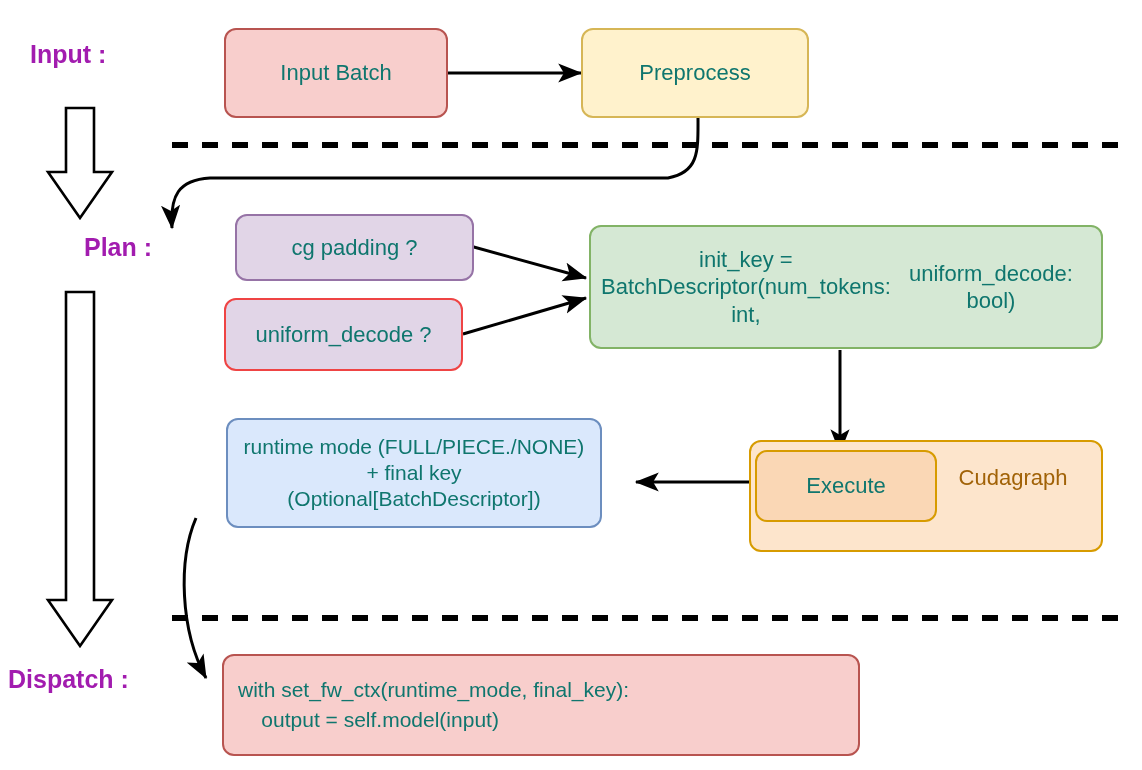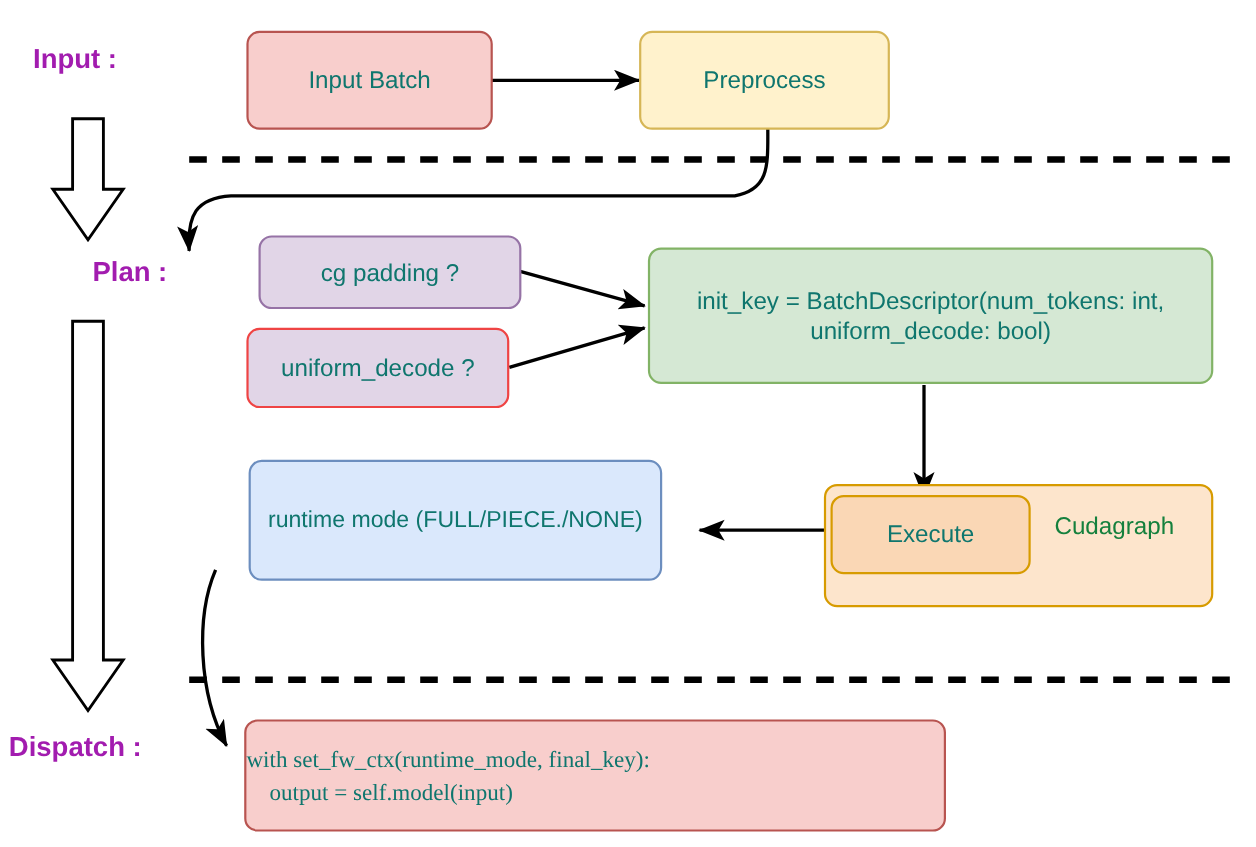--- a/index.html
+++ b/index.html
@@ -41,42 +41,42 @@
     align-items: center;
     justify-content: center;
     text-align: center;
     font-family: "Liberation Sans", sans-serif;
     font-size: 22px;
     color: #0f766e;
     line-height: 1.25;
     padding: 4px 10px;
   }
   .node.code {
-    font-family: Liberation Serif, serif;
+    font-family: Liberation Sans, sans-serif;
     font-size: 21px;
     text-align: left;
     justify-content: flex-start;
     white-space: pre;
     line-height: 1.45;
-    padding-left: 0;
+    padding-left: 14px;
   }
   .node-inner-label {
     display: block;
     width: 100%;
   }
   .nested-outer {
     position: absolute;
     box-sizing: border-box;
     border-radius: 12px;
   }
   .nested-outer-label {
     position: absolute;
     font-family: "Liberation Sans", sans-serif;
     font-size: 22px;
-    color: #15803d;
+    color: #a16207;
     text-align: center;
     line-height: 1.3;
   }
 </style>
 </head>
 <body>
 
 <div id="diagram-root">
 
   <svg class="svg-layer" viewBox="0 0 1142 770">
@@ -122,36 +122,37 @@
   </div>
 
   <div class="node" style="left:224px; top:214px; width:239px; height:67px; background:#e1d5e7; border:2px solid #9673a6;margin-left:11px;">
     <span class="node-inner-label">cg padding ?</span>
   </div>
 
   <div class="node" style="left:224px; top:298px; width:239px; height:73px; background:#e1d5e7; border:2px solid #ef4444;">
     <span class="node-inner-label">uniform_decode ?</span>
   </div>
 
-  <div class="node" style="left:589px; top:225px; width:514px; height:124px; background:#d5e8d4; border:2px solid #82b366; flex-direction:column;">
+  <div class="node" style="left:589px; top:225px; width:514px; height:124px; background:#d5e8d4; border:2px solid #82b366; ">
     <span class="node-inner-label">init_key = BatchDescriptor(num_tokens: int,</span>
     <span class="node-inner-label">uniform_decode: bool)</span>
   </div>
 
   <div class="nested-outer" style="left:749px; top:440px; width:354px; height:112px; background:#fde5cc; border:2px solid #d79b00;"></div>
   <div class="nested-outer-label" style="left:933px; top:464px; width:160px;">
     <span style="display:block;">Cudagraph</span>
   </div>
 
   <div class="node" style="left:755px; top:450px; width:182px; height:72px; background:#fad7b5; border:2px solid #d79b00;">
     <span class="node-inner-label">Execute</span>
   </div>
 
   <div class="node" style="left:226px; top:418px; width:376px; height:110px; background:#dae8fc; border:2px solid #6c8ebf; flex-direction:column; font-size:21px;">
     <span class="node-inner-label">runtime mode (FULL/PIECE./NONE)</span>
+    <span class="node-inner-label">+ final key (Optional[BatchDescriptor])</span>
   </div>
 
   <div class="node code" style="left:222px; top:654px; width:638px; height:102px; background:#f8cecc; border:2px solid #b85450; flex-direction:column; align-items:flex-start; justify-content:center;">
     <span class="node-inner-label">with set_fw_ctx(runtime_mode, final_key):</span>
     <span class="node-inner-label">    output = self.model(input)</span>
   </div>
 
 </div>
 
 </body></html>

